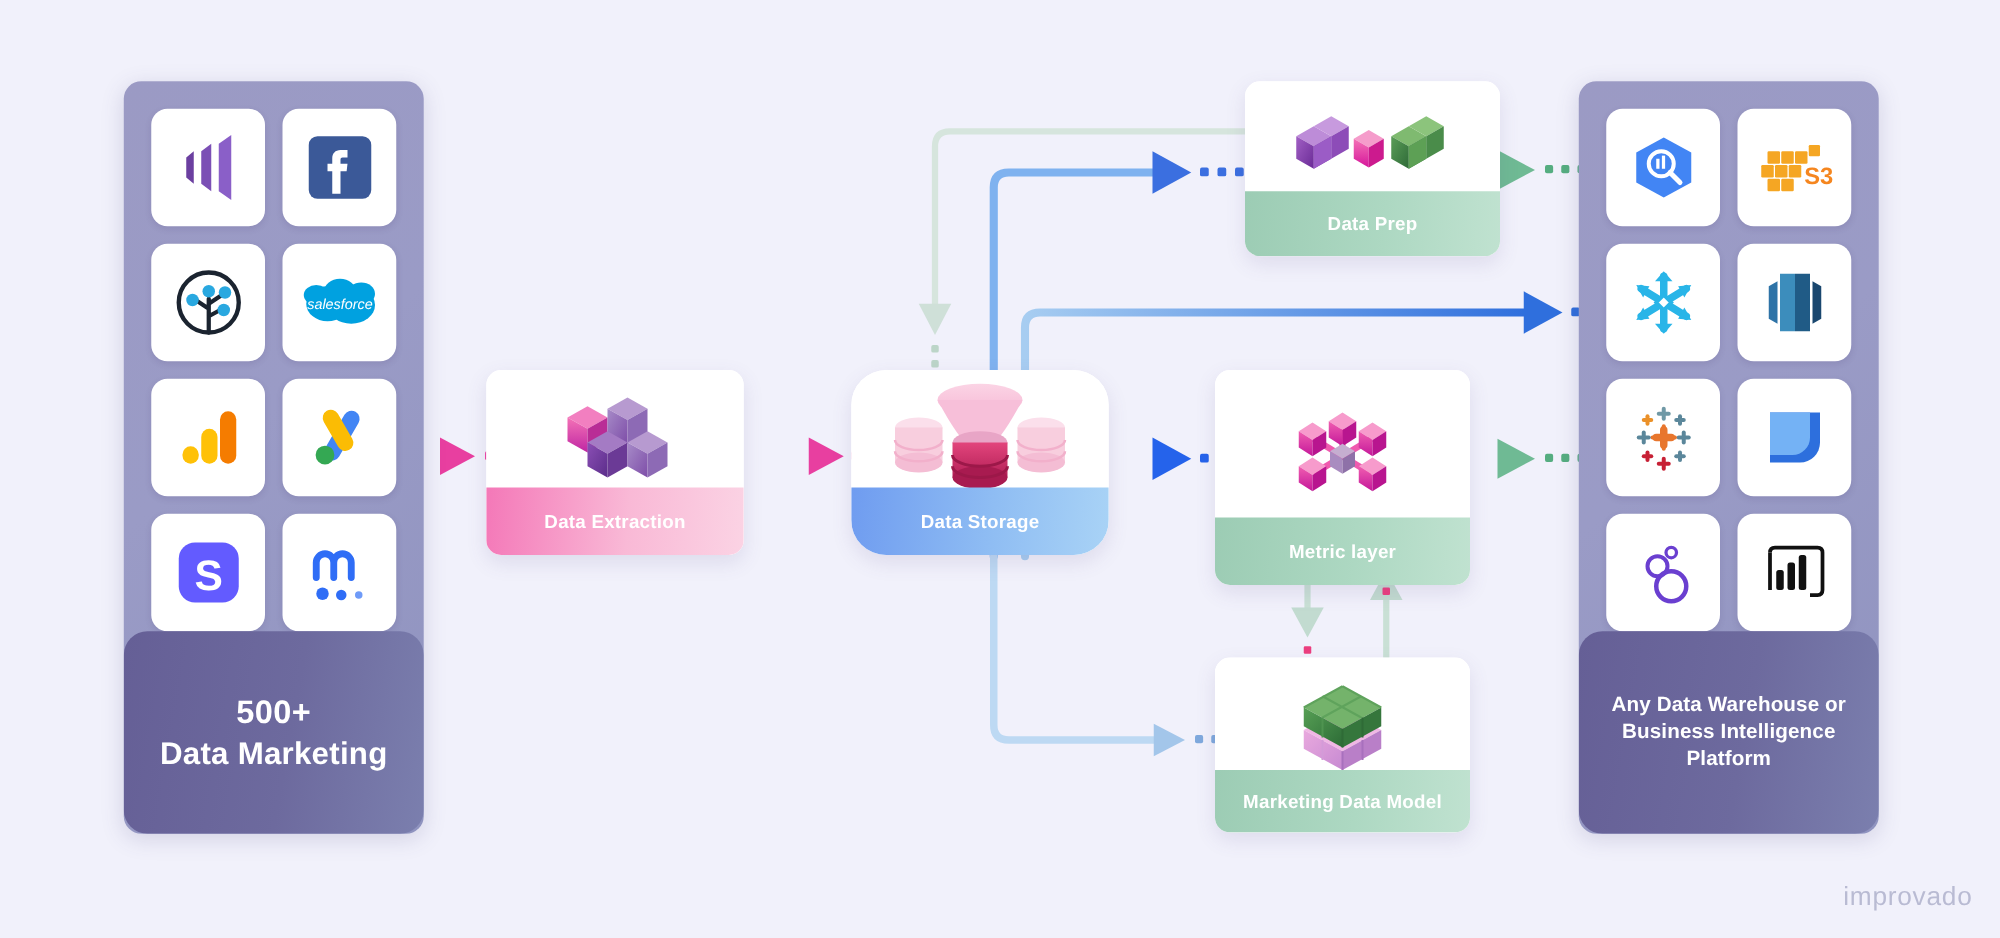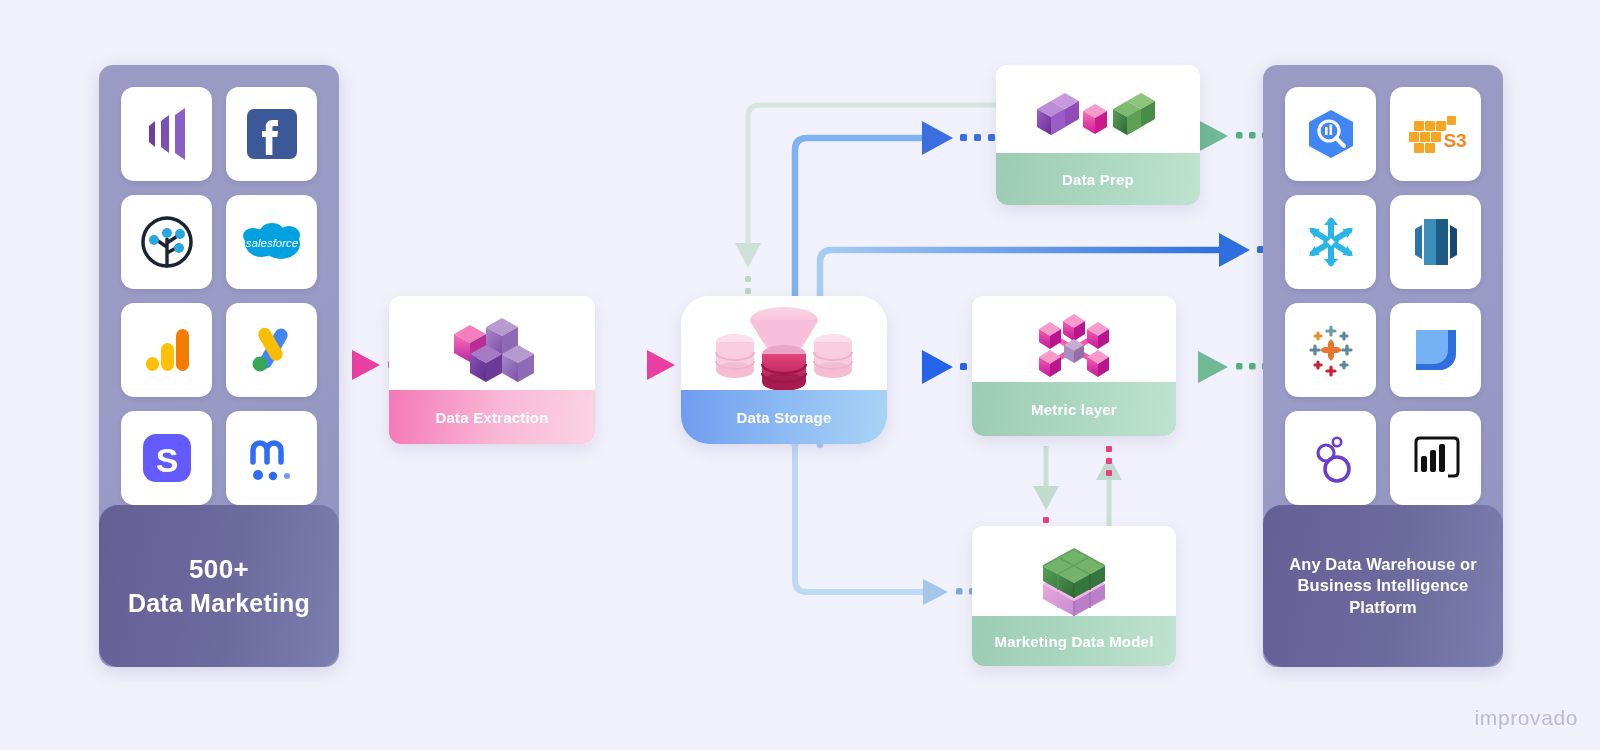--- a/index.html
+++ b/index.html
@@ -58,21 +58,21 @@
   .lbl-pink{background:linear-gradient(95deg,#f478b8 0%,#f9b9d6 55%,#fbd3e4 100%);}
   .lbl-blue{background:linear-gradient(95deg,#6f9cf0 0%,#8fbdf3 55%,#a9d3f6 100%);}
   .lbl-green{background:linear-gradient(95deg,#9cccb4 0%,#add8c2 55%,#c0e2d0 100%);}
 
   #card-extraction{left:389px;top:296px;width:206px;height:148px;}
   #card-extraction .card-label{height:54px;}
   #card-storage{left:681px;top:296px;width:206px;height:148px;border-radius:28px;}
   #card-storage .card-label{height:54px;}
   #card-prep{left:972px;top:65px;width:204px;height:140px;margin-left:24px;}
   #card-prep .card-label{height:52px;}
-  #card-metric{left:972px;top:296px;width:204px;height:140px;}
+  #card-metric{left:972px;top:296px;width:204px;height:172px;}
   #card-metric .card-label{height:54px;}
   #card-mdm{left:972px;top:526px;width:204px;height:140px;}
   #card-mdm .card-label{height:50px;}
 
   .connectors{position:absolute;left:0;top:0;width:1600px;height:750px;pointer-events:none;}
 
   #brand{
     position:absolute;right:22px;bottom:20px;
     font-size:21px;color:#b9bbd3;letter-spacing:.6px;
   }

